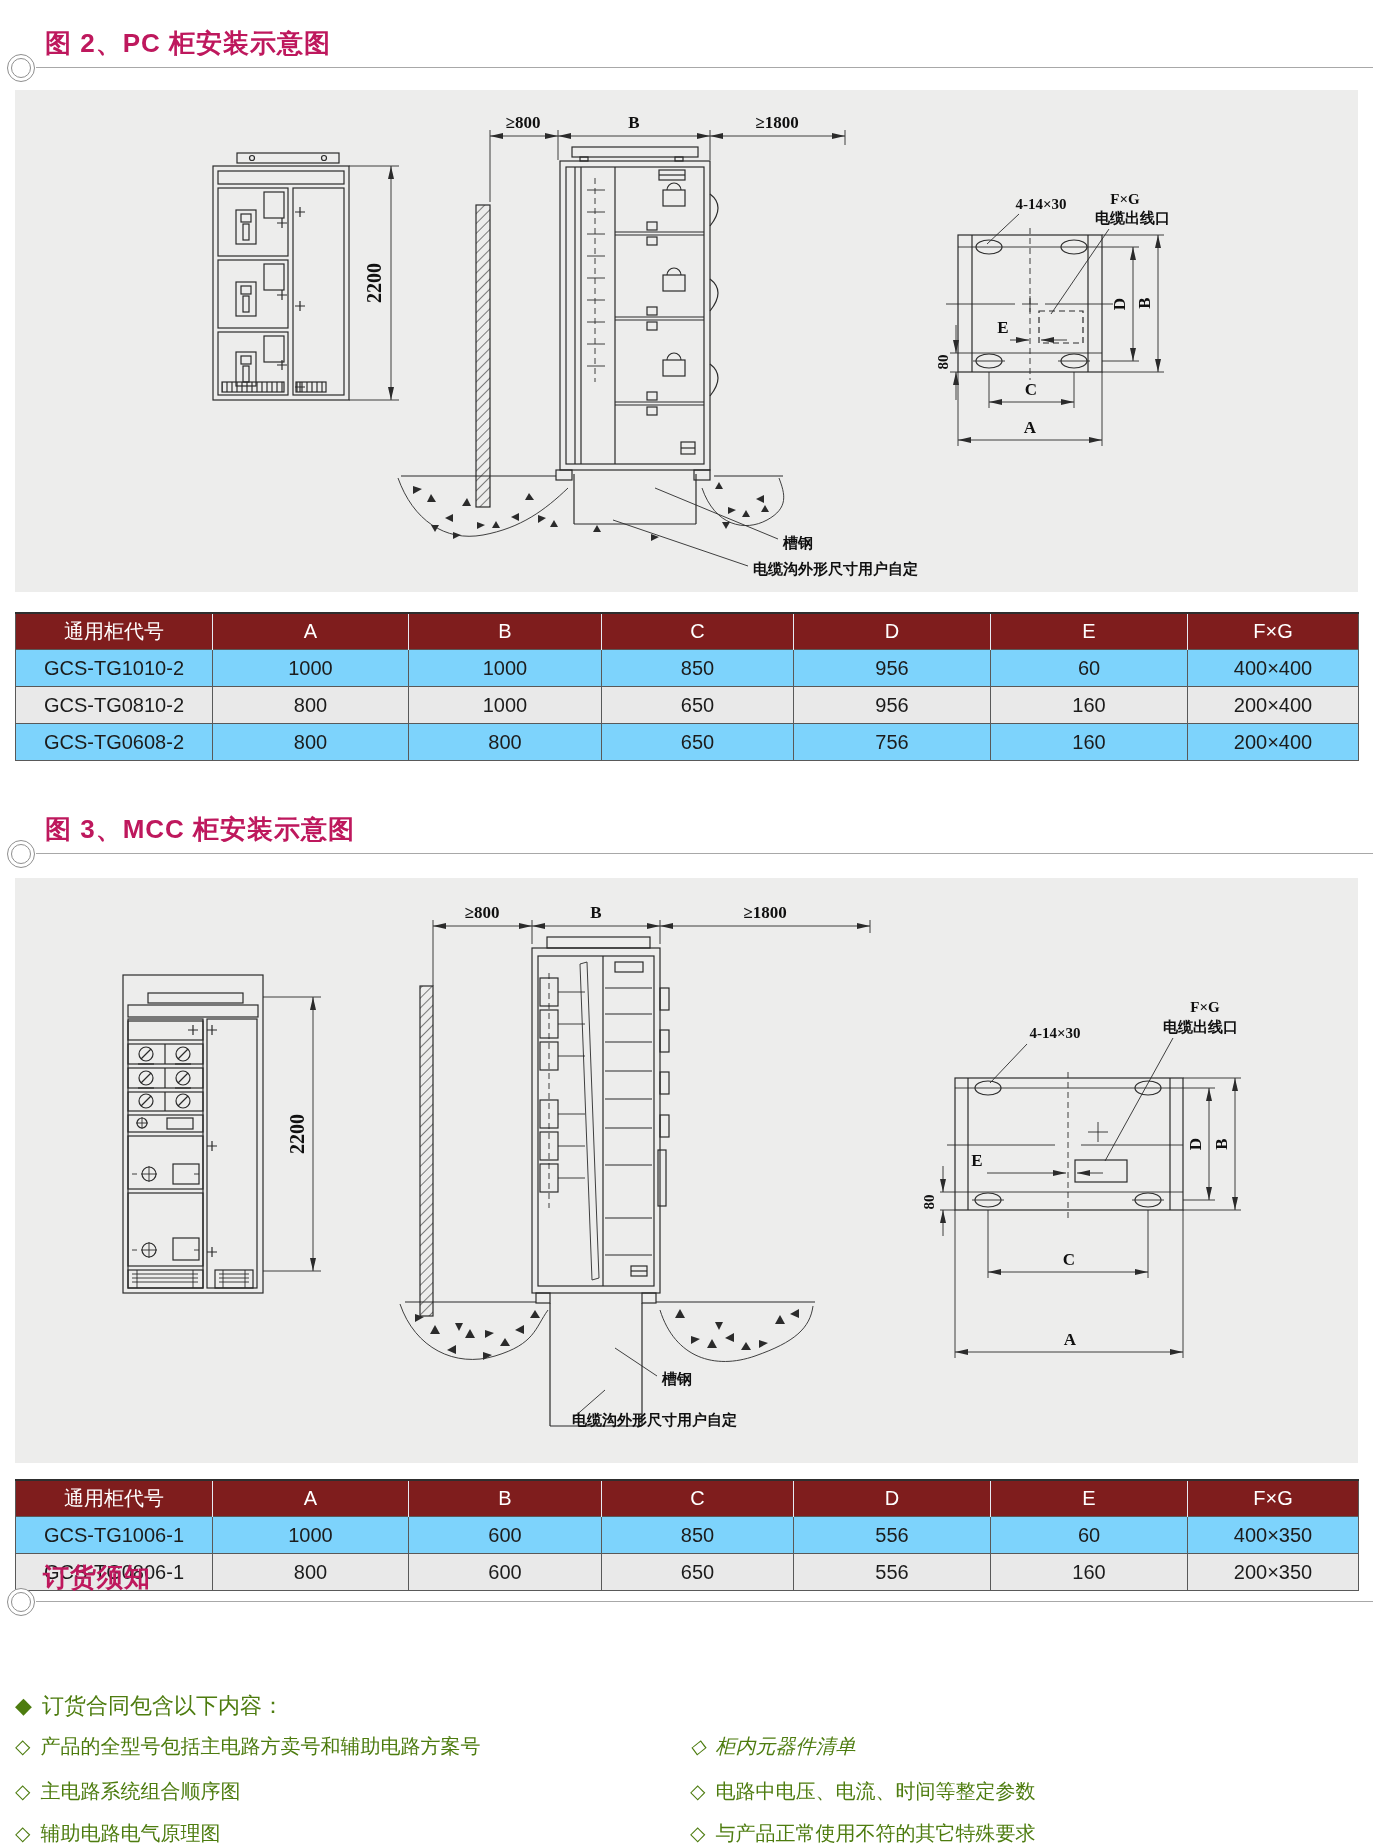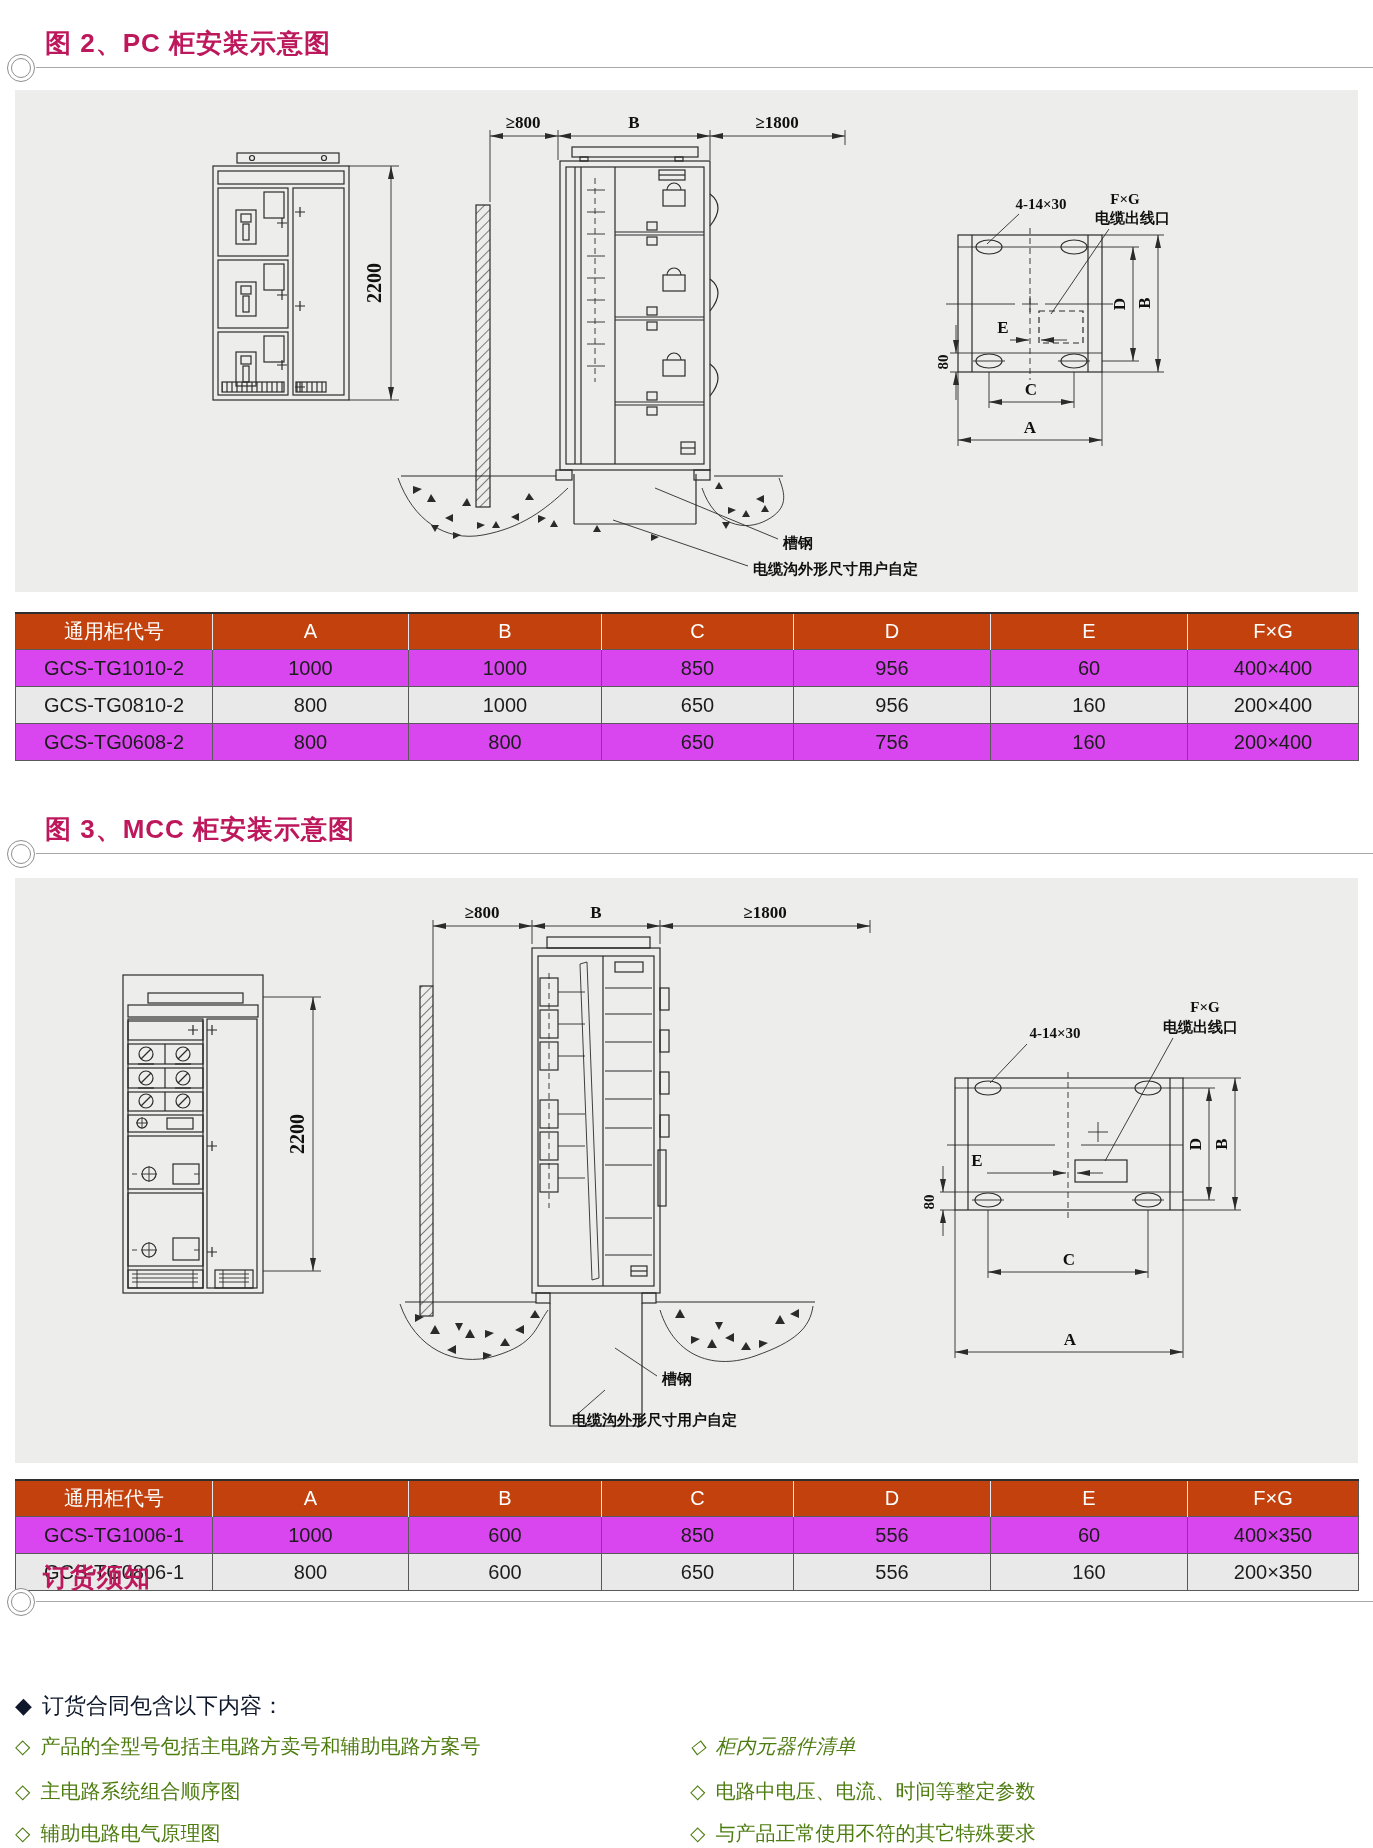--- a/index.html
+++ b/index.html
@@ -20,26 +20,26 @@
   .dwg .f { fill:#2b2b2b; stroke:none; }
   .dwg .dash { stroke-dasharray:6 4; }
   .dwg .thn { stroke-width:0.9; }
   .dwg text { fill:#101010; stroke:none; font-family:"Liberation Serif", serif; font-weight:bold; font-size:17px; text-anchor:middle; }
   .dwg text.num { font-size:20px; }
   .dwg text.sm { font-size:15px; }
   .dwg text.cn { font-family:"Liberation Sans", sans-serif; font-size:15px; text-anchor:start; font-weight:bold; }
   
   .dim-table { position:absolute; left:15px; width:1343px; border-collapse:collapse; table-layout:fixed;
                border:1px solid #595959; border-top:2px solid #2e2e2e; }
-  .dim-table th { background:#c2410c; color:#ffffff; font-weight:normal; height:33px; font-size:20px; }
+  .dim-table th { background:#7f1d1d; color:#ffffff; font-weight:normal; height:33px; font-size:20px; }
   .dim-table th + th { border-left:1px solid #e6e9f2; }
-  .dim-table td { height:34px; text-align:center; font-size:20px; color:#1c1c1c; border:1px solid #595959; background:#d946ef; }
+  .dim-table td { height:34px; text-align:center; font-size:20px; color:#1c1c1c; border:1px solid #595959; background:#7dd3fc; }
   .dim-table tr:nth-child(even) td { background:#e9e9e9; }
   
-  .lead { position:absolute; left:15px; font-size:22px; color:#0f172a; white-space:nowrap; }
+  .lead { position:absolute; left:15px; font-size:22px; color:#4d7c0f; white-space:nowrap; }
   .note-item { position:absolute; font-size:20px; color:#4d7c0f; white-space:nowrap; }
   .di { display:inline-block; margin-right:10px; }
 </style>
 </head>
 <body>
 
 <div class="sec-header" style="top:26px;">
   <div class="sec-title">图 2、PC 柜安装示意图</div>
   <div class="ring"></div>
   <div class="hline"></div>

